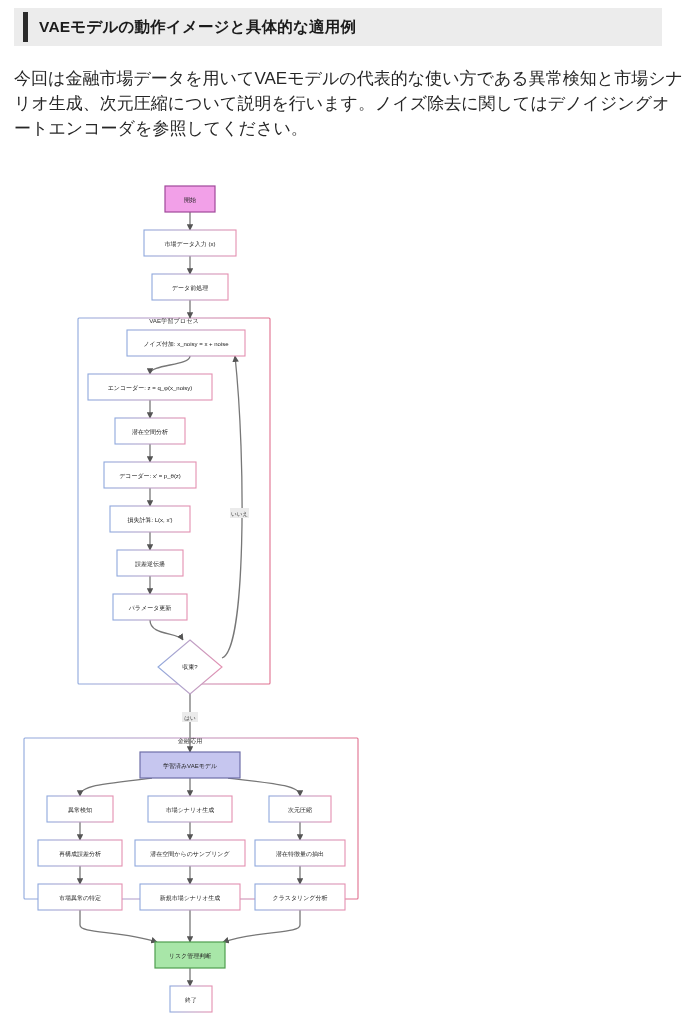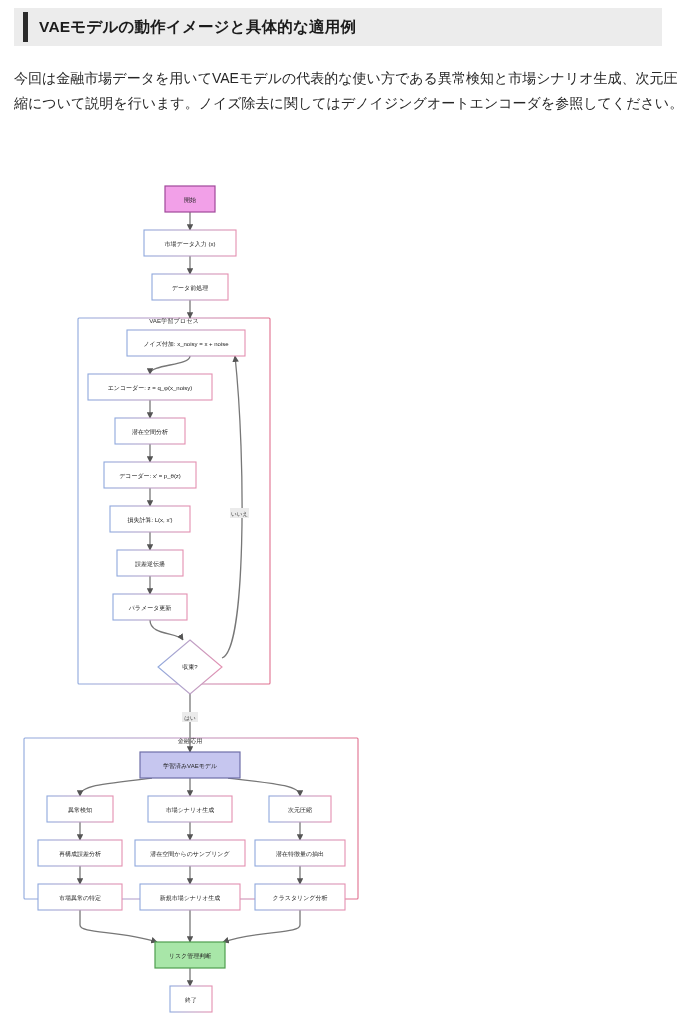--- a/index.html
+++ b/index.html
@@ -25,21 +25,21 @@
     width:5px;height:30px;background:#2b2b2b;margin-left:9px;flex:none;
   }
   .section-header .htxt{
     margin-left:11px;font-size:15.5px;font-weight:bold;color:#1b1b1b;
     letter-spacing:.2px;white-space:nowrap;
   }
 
   
   .lead{
     position:absolute;left:14px;top:66px;width:672px;
-    font-size:14px;line-height:25px;color:#262626;
+    font-size:17px;line-height:25px;color:#262626;
     text-align:left;
   }
 
   
   .diagram{position:absolute;left:0;top:160px;width:696px;height:863px;}
   .diagram svg{display:block;}
 
   
   text{font-family:"Liberation Sans","DejaVu Sans",sans-serif;}
 </style>

